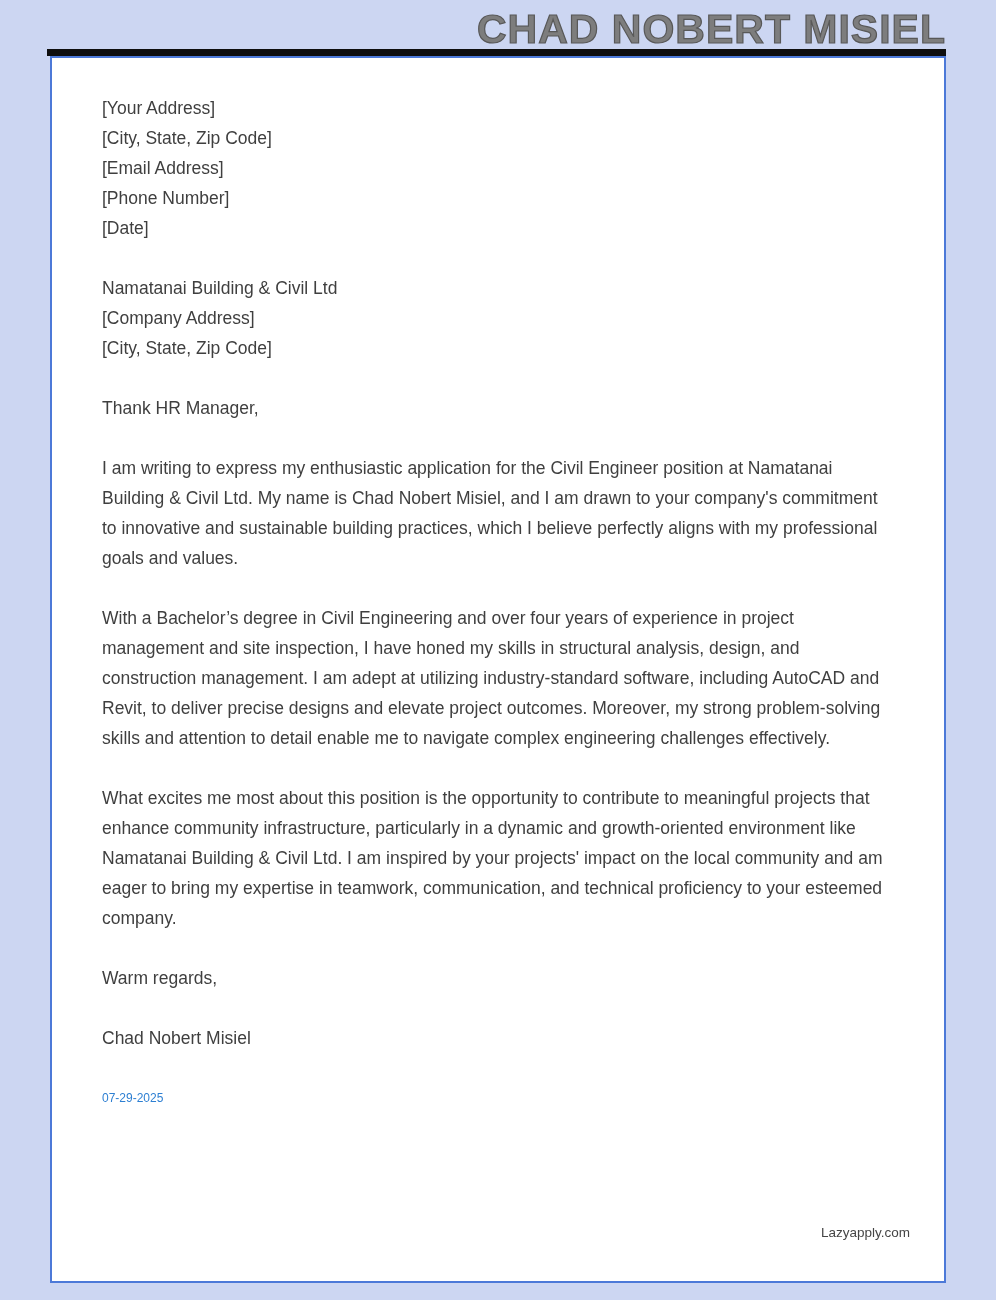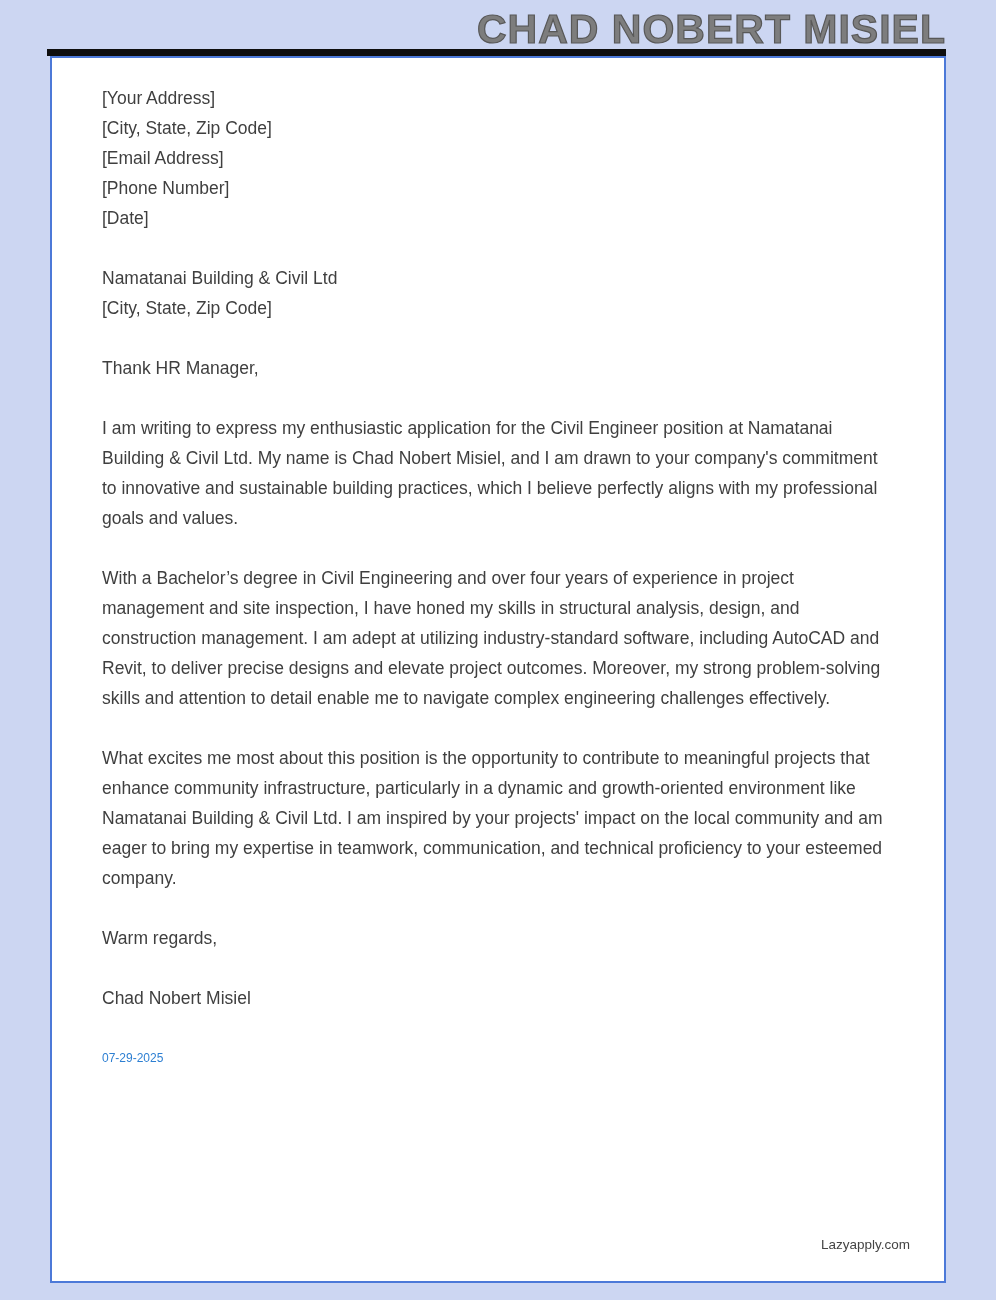--- a/index.html
+++ b/index.html
@@ -35,21 +35,21 @@
   }
   .sheet {
     position: absolute;
     top: 56px;
     left: 50px;
     width: 896px;
     height: 1227px;
     box-sizing: border-box;
     background: #ffffff;
     border: 2px solid #4c79d8;
-    padding: 25px 50px 0 50px;
+    padding: 35px 50px 0 50px;
     color: #3f3f3f;
     font-size: 17.5px;
     line-height: 30px;
   }
   .block {
     margin: 0 0 30px 0;
   }
   .line {
     height: 30px;
   }
@@ -66,21 +66,21 @@
     margin: 0;
   }
   .letter-date {
     margin-top: 30px;
     color: #2d7fd2;
     font-size: 12px;
   }
   .watermark {
     position: absolute;
     right: 34px;
-    bottom: 28px;
+    bottom: 40px;
     font-size: 13.5px;
     color: #454545;
     line-height: 16px;
   }
 </style>
 </head>
 <body>
 
 <div class="header-name">CHAD NOBERT MISIEL</div>
 <div class="header-rule"></div>
@@ -90,20 +90,21 @@
   <div class="block">
     <div class="line">[Your Address]</div>
     <div class="line">[City, State, Zip Code]</div>
     <div class="line">[Email Address]</div>
     <div class="line">[Phone Number]</div>
     <div class="line">[Date]</div>
   </div>
 
   <div class="block">
     <div class="line">Namatanai Building &amp; Civil Ltd</div>
+    <div class="line">[Company Address]</div>
     <div class="line">[City, State, Zip Code]</div>
   </div>
 
   <div class="salutation">Thank HR Manager,</div>
 
   <p class="para">I am writing to express my enthusiastic application for the Civil Engineer position at Namatanai Building &amp; Civil Ltd. My name is Chad Nobert Misiel, and I am drawn to your company's commitment to innovative and sustainable building practices, which I believe perfectly aligns with my professional goals and values.</p>
   <p class="para">With a Bachelor’s degree in Civil Engineering and over four years of experience in project management and site inspection, I have honed my skills in structural analysis, design, and construction management. I am adept at utilizing industry-standard software, including AutoCAD and Revit, to deliver precise designs and elevate project outcomes. Moreover, my strong problem-solving skills and attention to detail enable me to navigate complex engineering challenges effectively.</p>
   <p class="para">What excites me most about this position is the opportunity to contribute to meaningful projects that enhance community infrastructure, particularly in a dynamic and growth-oriented environment like Namatanai Building &amp; Civil Ltd. I am inspired by your projects' impact on the local community and am eager to bring my expertise in teamwork, communication, and technical proficiency to your esteemed company.</p>
 
   <div class="closing">Warm regards,</div>

